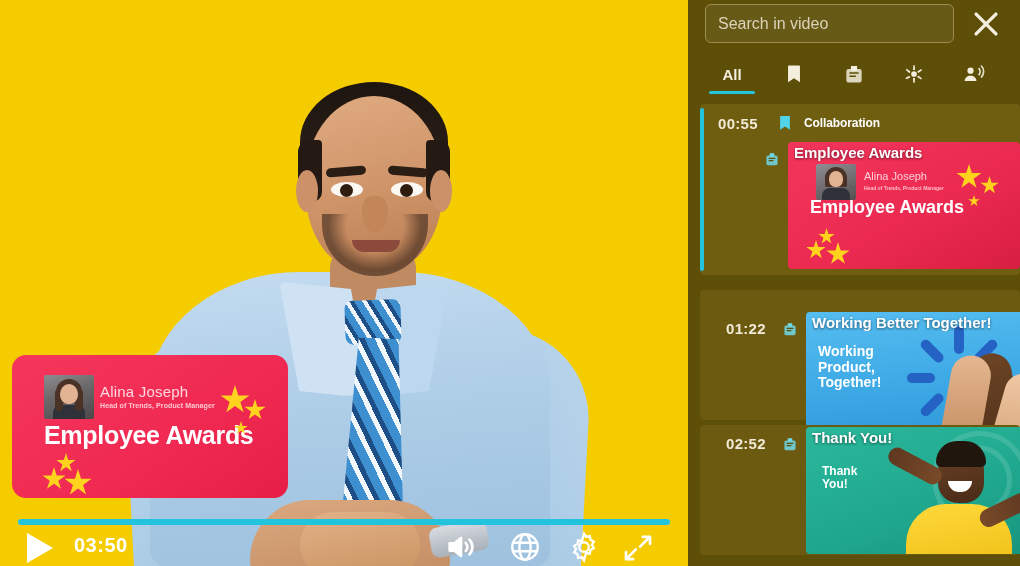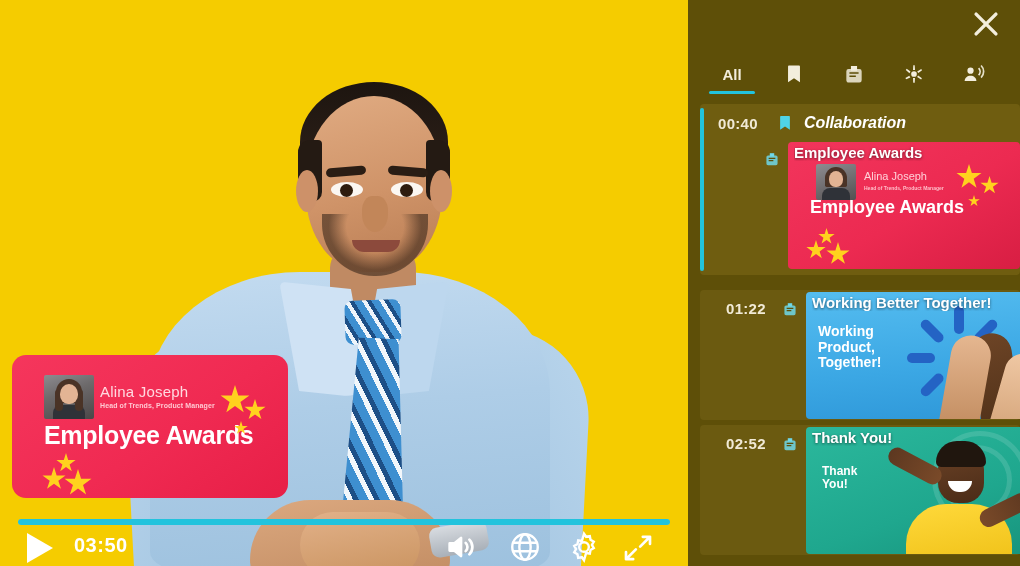--- a/index.html
+++ b/index.html
@@ -261,22 +261,22 @@
     display: flex; align-items: center;
     padding-left: 18px;
   }
   .chapter-time {
     color: #f1ead6; font-size: 15px; font-weight: 700; letter-spacing:.3px;
     min-width: 52px;
   }
   .chapter-icon { width: 18px; height: 20px; margin: 0 10px 0 6px; color:#4fd4e8; flex:none; }
   .chapter-icon svg { width: 100%; height: 100%; display:block; }
   .chapter-title {
-    color: #fff; font-size: 16px; font-weight: 700; letter-spacing:-.1px;
-    white-space: nowrap; overflow: hidden; font-style: italic;
+    color: #fff; font-size: 12px; font-weight: 700; letter-spacing:-.1px;
+    white-space: nowrap; overflow: hidden;
   }
 
   .slide-row { position: relative; padding-left: 18px; display:flex; }
   .slide-icon { width: 16px; height: 18px; color: #6fd9ea; margin: 8px 8px 0 46px; flex:none; }
   .slide-icon svg { width: 100%; height:100%; display:block; }
 
   .thumb {
     position: relative; width: 232px; height: 127px;
     border-radius: 4px; overflow: hidden; flex: none;
   }
@@ -426,20 +426,21 @@
           <path d="M21 3.6l-7.4 7.4M21 3.6h-5.4M21 3.6v5.4"></path>
           <path d="M3 20.4l7.4-7.4M3 20.4h5.4M3 20.4v-5.4"></path>
         </svg>
       </div>
     </div>
   </div>
 
   <div id="sidebar">
 
     <div id="sidebar-header">
+      <input id="search-input" type="text" placeholder="Search in video" style="">
       <div id="close-button" style="left:281px;">
         <svg viewBox="0 0 24 24" fill="none" stroke="currentColor" stroke-width="2.4" stroke-linecap="round">
           <path d="M5 5l14 14M19 5L5 19"></path>
         </svg>
       </div>
 
       <div id="tabs">
         <div class="tab active" style="left:12px;width:64px;">
           <span class="tab-label">All</span>
           <span class="tab-underline"></span>
@@ -484,21 +485,21 @@
 
         </div>
       </div>
     </div>
 
     <div id="chapter-list">
 
       <div class="chapter-block active" style="top:0px;height:171px;">
         <div class="chapter-rail"></div>
         <div class="chapter-head">
-          <span class="chapter-time">00:40</span>
+          <span class="chapter-time">00:55</span>
           <span class="chapter-icon">
             <svg viewBox="0 0 24 24" fill="currentColor">
               <path d="M6.5 2.8h11a1 1 0 0 1 1 1v17.3l-6.5-4.6-6.5 4.6V3.8a1 1 0 0 1 1-1z"></path>
             </svg>
           </span>
           <span class="chapter-title">Collaboration</span>
         </div>
         <div class="slide-row">
           <span class="slide-icon">
             <svg viewBox="0 0 24 24" fill="none" stroke="currentColor" stroke-width="1.7">
@@ -522,21 +523,21 @@
             <div class="star star-shape" style="left:180px;top:53px;width:12px;height:12px;"></div>
             <div class="star star-shape" style="left:30px;top:86px;width:17px;height:17px;"></div>
             <div class="star star-shape" style="left:18px;top:98px;width:20px;height:20px;"></div>
             <div class="star star-shape" style="left:38px;top:100px;width:24px;height:24px;"></div>
           </div>
         </div>
       </div>
 
       <div class="chapter-block" style="top:186px;height:130px;">
 
-        <div class="slide-row" style="padding-top:2px;">
+        <div class="slide-row" style="padding-top:2px;margin-top:20px;">
           <span class="chapter-time" style="margin:8px 0 0 8px;">01:22</span>
           <span class="slide-icon" style="margin:8px 8px 0 4px;">
             <svg viewBox="0 0 24 24" fill="none" stroke="currentColor" stroke-width="1.7">
               <rect x="4.5" y="7.5" width="15" height="13" rx="1.6" fill="currentColor" opacity=".85"></rect>
               <path d="M9.5 4.2h5v3.3h-5z" fill="currentColor"></path>
               <path d="M7 11h10M7 14.5h7" stroke="#5e4f08"></path>
             </svg>
           </span>
           <div class="thumb thumb-wbt">
             <div class="thumb-overlay-title">Working Better Together!</div>

